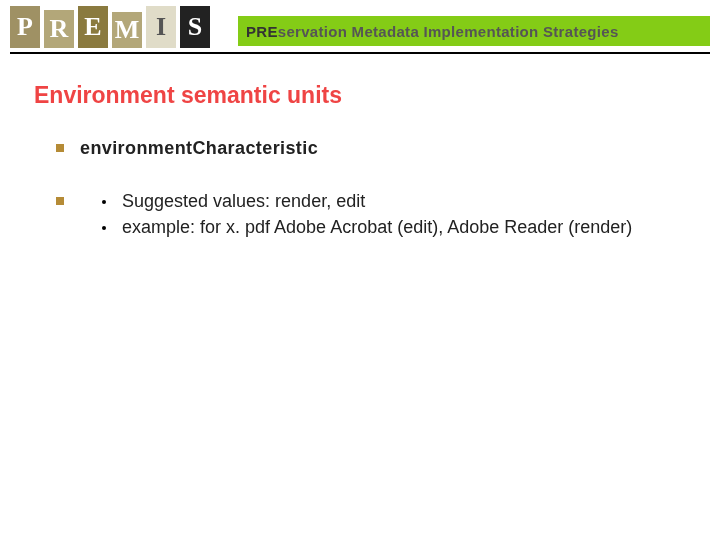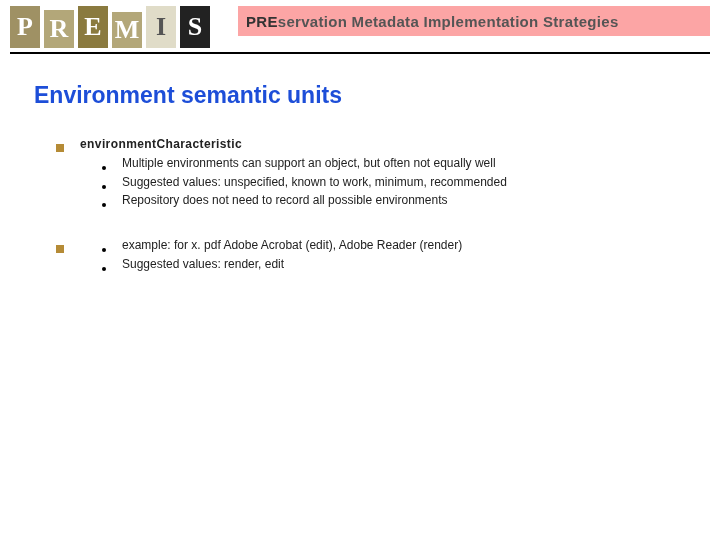--- a/index.html
+++ b/index.html
@@ -54,23 +54,23 @@
   .bar.p  { background:#9f9164; height:42px; }
   .bar.r  { background:#b3a779; height:38px; }
   .bar.e  { background:#8a7a3f; height:42px; }
   .bar.m  { background:#b3a779; height:36px; }
   .bar.i  { background:#e0dcc8; height:42px; color:#555; }
   .bar.s  { background:#222;    height:42px; }
   .tagline-box {
     position: absolute;
     left: 238px;
     right: 10px;
-    top: 6px;
+    top: 16px;
     height: 30px;
-    background: #fca5a5;
+    background: #84cc16;
     display: flex;
     align-items: center;
     padding-left: 8px;
     box-sizing: border-box;
   }
   .tagline-box span.em { font-weight: bold; color:#333; }
   .tagline-box span.rest { font-weight: bold; color:#555; }
   .tagline-box .txt {
     font-family: Verdana, sans-serif;
     font-size: 15px;
@@ -80,25 +80,25 @@
     position: absolute;
     left: 10px;
     right: 10px;
     top: 52px;
     border-bottom: 2px solid #000;
   }
   .title {
     font-weight: bold;
     font-size: 23px;
     padding: 20px 12px 0 34px;
-    color: #1d4ed8;
+    color: #ef4444;
   }
   .content {
     padding: 28px 44px 0 56px;
-    font-size: 12px;
+    font-size: 18px;
     line-height: 1.28;
   }
   .top-item {
     position: relative;
     padding-left: 24px;
     margin-bottom: 30px;
   }
   .top-item::before {
     content: "";
     position: absolute;
@@ -156,28 +156,23 @@
     </div>
     <div class="rule"></div>
   </div>
 
   <div class="title">Environment semantic units</div>
 
   <div class="content">
 
     <div class="top-item">
       <span class="label">environmentCharacteristic</span>
-      <ul class="sub">
-        <li>Multiple environments can support an object, but often not equally well</li>
-        <li>Suggested values: unspecified, known to work, minimum, recommended</li>
-        <li>Repository does not need to record all possible environments</li>
-      </ul>
     </div>
 
     <div class="top-item">
       <ul class="sub">
+        <li>Suggested values: render, edit</li>
         <li>example: for x. pdf Adobe Acrobat (edit), Adobe Reader (render)</li>
-        <li>Suggested values: render, edit</li>
       </ul>
     </div>
 
   </div>
 </div>
 
 </body></html>

